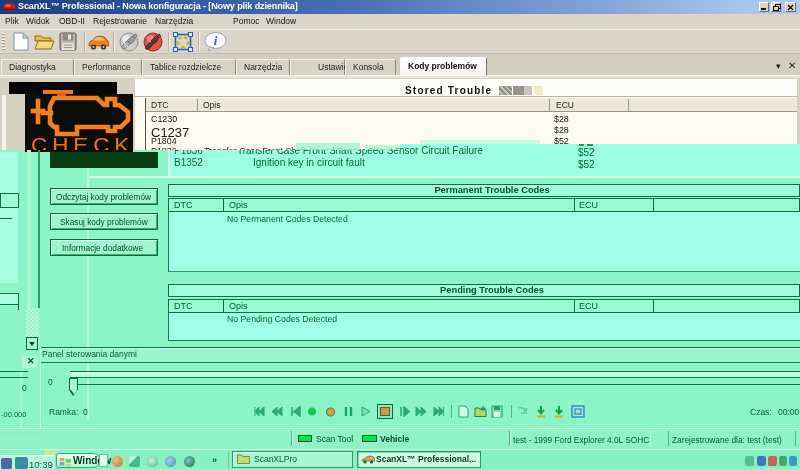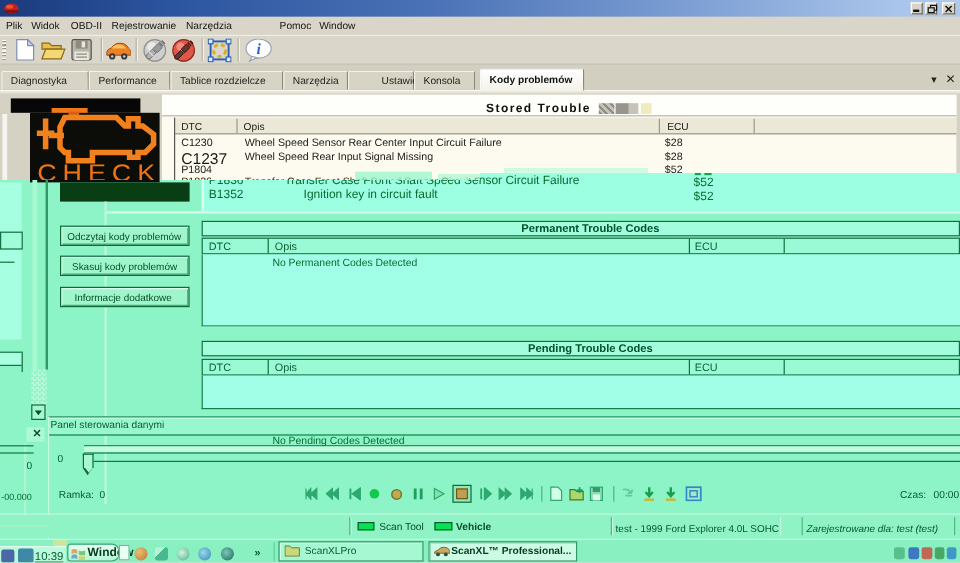--- a/index.html
+++ b/index.html
@@ -10,20 +10,21 @@
 </head>
 <body>
 <div id="scr">
 
 <div class="ab" style="left:0;top:0;width:800px;height:14px;background:linear-gradient(90deg,#1a3a7c 0%,#2c55a0 18%,#4a72b6 45%,#7d9fd4 72%,#a9c4ea 93%,#b0caee 100%);"></div>
 <svg class="ab" style="left:3px;top:2px" width="13" height="10" viewBox="0 0 13 10">
       <ellipse cx="6.5" cy="5" rx="6" ry="4" fill="#c81e1e"></ellipse>
       <ellipse cx="5" cy="3.6" rx="3" ry="1.6" fill="#e8572e"></ellipse>
       <rect x="1" y="6.5" width="11" height="2" fill="#7c0f0f"></rect>
     </svg>
+<div class="t" style="left:18px;top:1px;font-size:9px;font-weight:bold;color:#fff;letter-spacing:-0.1px;">ScanXL™ Professional - Nowa konfiguracja - [Nowy plik dziennika]</div>
 
 <div class="ab" style="left:759px;top:2px;width:10px;height:10px;background:#D8D4C8;border:1px solid;border-color:#fff #6e6a5e #6e6a5e #fff;box-sizing:border-box;">
       <div class="ab" style="left:1px;top:5px;width:5px;height:2px;background:#111;"></div>
     </div>
 <div class="ab" style="left:771px;top:2px;width:10px;height:10px;background:#D8D4C8;border:1px solid;border-color:#fff #6e6a5e #6e6a5e #fff;box-sizing:border-box;">
       <div class="ab" style="left:3px;top:1px;width:3.5px;height:3px;border:1px solid #111;"></div>
       <div class="ab" style="left:1px;top:2.8px;width:3.5px;height:3px;border:1px solid #111;background:#D8D4C8;"></div>
     </div>
 <div class="ab" style="left:785px;top:2px;width:11px;height:10px;background:#D8D4C8;border:1px solid;border-color:#fff #6e6a5e #6e6a5e #fff;box-sizing:border-box;">
       <svg class="ab" style="left:1px;top:0.5px" width="7" height="7" viewBox="0 0 7 7">
@@ -134,24 +135,22 @@
 <div class="ab" style="left:146px;top:98px;width:651px;height:14px;background:#EBE8D8;border-bottom:1px solid #9b998b;box-sizing:border-box;"></div>
 <div class="ab" style="left:197px;top:99px;width:1px;height:12px;background:#9b998b;"></div>
 <div class="ab" style="left:549px;top:99px;width:1px;height:12px;background:#9b998b;"></div>
 <div class="ab" style="left:628px;top:99px;width:1px;height:12px;background:#9b998b;"></div>
 <div class="t" style="left:151px;top:100px;font-size:8.5px;color:#222;">DTC</div>
 <div class="t" style="left:203px;top:100px;font-size:8.5px;color:#222;">Opis</div>
 <div class="t" style="left:556px;top:100px;font-size:8.5px;color:#222;">ECU</div>
 <div class="ab" style="left:145px;top:98px;width:1px;height:52px;background:#555;"></div>
 
 <div class="t" style="left:151px;top:114px;font-size:8.9px;color:#1b1b1b;">C1230</div>
-<div class="t" style="left:204px;top:114px;font-size:8.9px;color:#1b1b1b;">Wheel Speed Sensor Rear Center Input Circuit Failure</div>
 <div class="t" style="left:554px;top:114px;font-size:8.9px;color:#1b1b1b;">$28</div>
 <div class="t" style="left:151px;top:125px;font-size:13px;color:#1b1b1b;">C1237</div>
-<div class="t" style="left:204px;top:125px;font-size:8.9px;color:#1b1b1b;">Wheel Speed Rear Input Signal Missing</div>
 <div class="t" style="left:554px;top:125px;font-size:8.9px;color:#1b1b1b;">$28</div>
 <div class="t" style="left:151px;top:136px;font-size:8.9px;color:#1b1b1b;">P1804</div>
 <div class="t" style="left:554px;top:136px;font-size:8.9px;color:#1b1b1b;">$52</div>
 <div class="t" style="left:151px;top:146px;font-size:8.9px;color:#42300e;">P1836</div>
 <div class="t" style="left:204px;top:146px;font-size:8.9px;color:#42300e;">Transfer Case Front Shaft Speed Sensor Circuit Failure</div>
 <div class="t" style="left:554px;top:146px;font-size:8.9px;color:#42300e;">$52</div>
 
 <div class="ab" style="left:2px;top:95px;width:4px;height:55px;background:#F5F4EE;"></div>
 <div class="ab" style="left:9px;top:82px;width:108px;height:12px;background:#070707;"></div>
 <div class="ab" style="left:25px;top:94px;width:108px;height:56px;background:#0c0c08;"></div>
@@ -223,21 +222,21 @@
   <div class="ab" style="left:168px;top:284px;width:632px;height:13px;background:#A2FDDC;border:1px solid #0F7040;box-sizing:border-box;"></div>
   <div class="t" style="left:0;top:285px;width:984px;text-align:center;font-size:9.3px;font-weight:bold;color:#00522A;">Pending Trouble Codes</div>
   <div class="ab" style="left:168px;top:299px;width:632px;height:14px;background:#9BFAD6;border:1px solid #0F7040;box-sizing:border-box;"></div>
   <div class="ab" style="left:223px;top:300px;width:1px;height:12px;background:#0F7040;"></div>
   <div class="ab" style="left:574px;top:300px;width:1px;height:12px;background:#0F7040;"></div>
   <div class="ab" style="left:653px;top:300px;width:1px;height:12px;background:#0F7040;"></div>
   <div class="t" style="left:174px;top:301px;font-size:9px;color:#075D30;">DTC</div>
   <div class="t" style="left:229px;top:301px;font-size:9px;color:#075D30;">Opis</div>
   <div class="t" style="left:579px;top:301px;font-size:9px;color:#075D30;">ECU</div>
   <div class="ab" style="left:168px;top:313px;width:632px;height:28px;background:#A0FFE6;border-left:1px solid #128048;border-bottom:1px solid #128048;box-sizing:border-box;"></div>
-  <div class="t" style="left:227px;top:314px;font-size:8.7px;color:#0A6B33;margin-top:48px;">No Pending Codes Detected</div>
+  <div class="t" style="left:227px;top:314px;font-size:8.7px;color:#0A6B33;">No Pending Codes Detected</div>
 
   <div class="ab" style="left:40px;top:347px;width:760px;height:16px;background:#99F7D0;border-top:1px solid #0E7F45;border-bottom:1px solid #0E7F45;box-sizing:border-box;"></div>
   <div class="ab" style="left:40px;top:348px;width:760px;height:1px;background:#C8FBE3;"></div>
   <div class="ab" style="left:40px;top:347px;width:1px;height:103px;background:#C5FBE0;"></div>
   <div class="ab" style="left:20px;top:370px;width:2px;height:68px;background:#AAF6CF;"></div>
   <div class="ab" style="left:26px;top:337px;width:12px;height:13px;background:#A5F8D2;border:1px solid #0D6B38;box-sizing:border-box;"></div>
   <div class="ab" style="left:29px;top:342px;width:0;height:0;border-left:3.5px solid transparent;border-right:3.5px solid transparent;border-top:4px solid #07502a;"></div>
   <div class="t" style="left:42px;top:349px;font-size:8.5px;color:#075D30;">Panel sterowania danymi</div>
 
   <div class="ab" style="left:22px;top:356px;width:15px;height:12px;background:#AFF8D6;"></div>
@@ -328,21 +327,21 @@
   <div class="ab" style="left:510px;top:431px;width:1px;height:15px;background:#C8FBE3;"></div>
   <div class="ab" style="left:509px;top:431px;width:1px;height:15px;background:#4FB880;"></div>
   <div class="ab" style="left:650px;top:431px;width:1px;height:15px;background:#C8FBE3;"></div>
   <div class="ab" style="left:668px;top:431px;width:1px;height:15px;background:#4FB880;"></div>
   <div class="ab" style="left:795px;top:431px;width:1px;height:15px;background:#4FB880;"></div>
   <div class="ab" style="left:298px;top:435px;width:14px;height:7px;background:#0ADF55;border:1px solid #0A5C30;box-sizing:border-box;"></div>
   <div class="t" style="left:316px;top:434px;font-size:8.5px;font-weight:normal;color:#064F28;">Scan Tool</div>
   <div class="ab" style="left:362px;top:435px;width:15px;height:7px;background:#0ADF55;border:1px solid #0A5C30;box-sizing:border-box;"></div>
   <div class="t" style="left:380px;top:434px;font-size:8.5px;font-weight:bold;color:#064F28;">Vehicle</div>
   <div class="t" style="left:513px;top:435px;font-size:8.3px;color:#075D30;">test - 1999 Ford Explorer 4.0L SOHC</div>
-  <div class="t" style="left:672px;top:435px;font-size:8.3px;color:#075D30;font-style:italic;">Zarejestrowane dla: test (test)</div>
+  <div class="t" style="left:672px;top:435px;font-size:8.3px;color:#075D30;">Zarejestrowane dla: test (test)</div>
 
   <div class="ab" style="left:0px;top:449px;width:800px;height:1px;background:#C8FBE3;"></div>
   <div class="ab" style="left:0px;top:450px;width:800px;height:19px;background:#89F0C1;"></div>
   <div class="ab" style="left:0px;top:438px;width:40px;height:1px;background:#A2F2C8;"></div>
   <div class="ab" style="left:44px;top:450px;width:12px;height:5px;background:#C8E8A0;border-radius:2px;"></div>
   <div class="t" style="left:22px;top:383px;font-size:8.5px;color:#075D30;">0</div>
 
   <div class="ab" style="left:0px;top:455px;width:55px;height:14px;background:#B9FADC;border-top:1px solid #E2FFF2;box-sizing:border-box;"></div>
   <div class="ab" style="left:1px;top:458px;width:11px;height:11px;background:#4A68A8;border-radius:2px;"></div>
   <div class="ab" style="left:15px;top:457px;width:13px;height:12px;background:#3E88A8;border-radius:2px;"></div>

